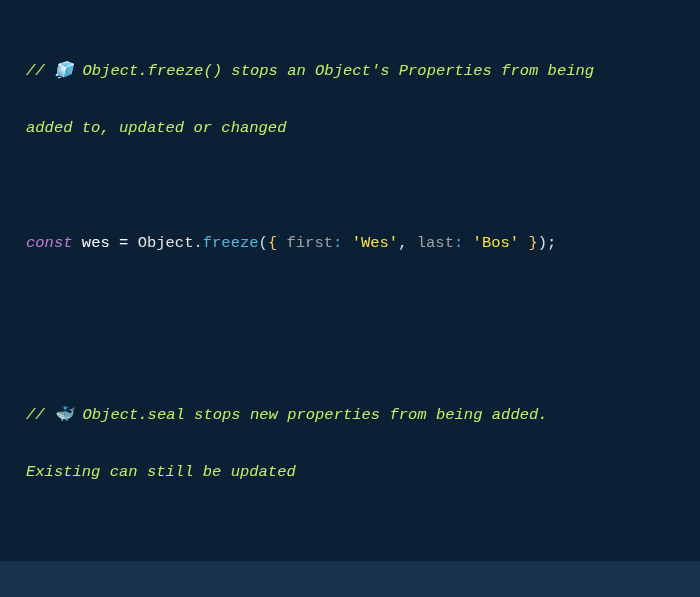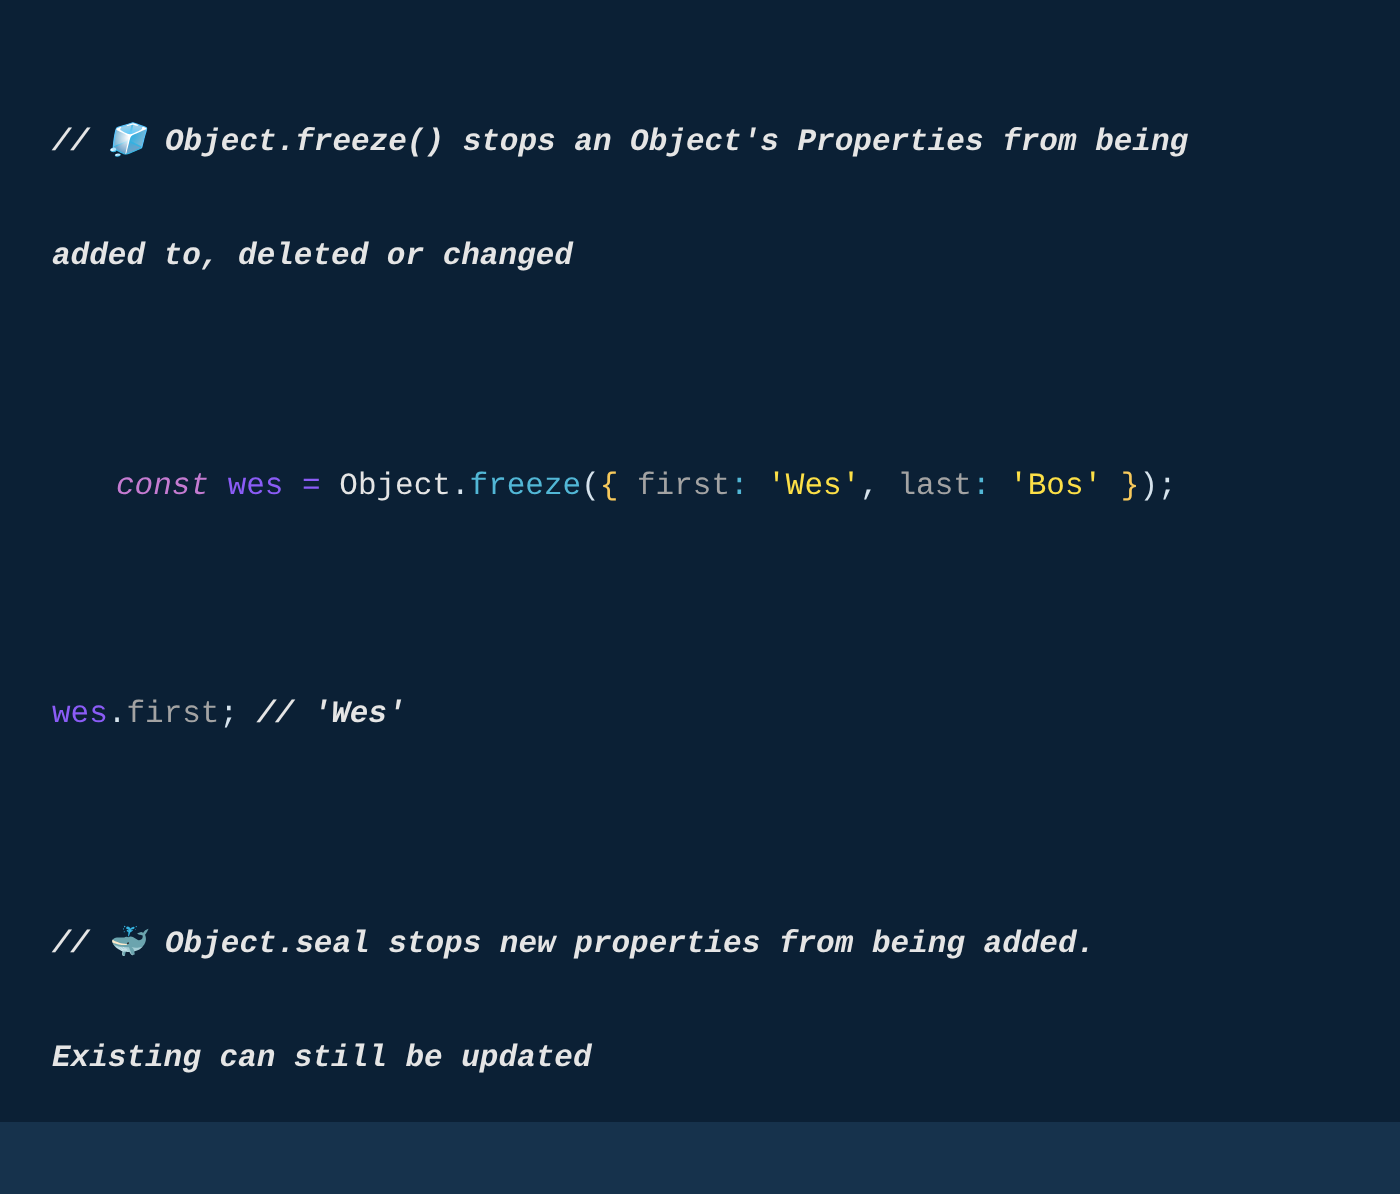--- a/index.html
+++ b/index.html
@@ -11,23 +11,23 @@
     font-size: 15.5px;
     line-height: 1.85;
     padding: 28px 26px;
     color: #d6e3ed;
     font-style: normal;
     position: relative;
   }
   .code-block {
     white-space: pre;
   }
-  .comment { color: #e5e5e5; font-style: italic; font-weight: bold; }
-  .kw { color: #c57bd1; font-style: italic; margin-left: 32px; }
-  .ident { color: #8b5cf6; }
+  .comment { color: #bef264; font-style: italic; }
+  .kw { color: #c57bd1; font-style: italic; }
+  .ident { color: #ffffff; }
   .obj { color: #e5e5e5; }
   .method { color: #52b7d6; font-family: Liberation Mono, monospace; }
   .punct { color: #d6e3ed; }
   .brace { color: #f7c95c; }
   .prop { color: #a3a3a3; }
   .colon { color: #52b7d6; }
   .str { color: #fde047; }
   .line { display: block; }
   .blank { display:block; height: 1.85em; }
   .footer-bar {
@@ -37,25 +37,24 @@
     bottom: 0;
     height: 36px;
     background: #16324c;
   }
 </style>
 </head>
 <body>
 
 <div class="code-block">
 <span class="line"><span class="comment">// 🧊 Object.freeze() stops an Object's Properties from being</span></span>
-<span class="line"><span class="comment">added to, deleted or changed</span></span>
+<span class="line"><span class="comment">added to, updated or changed</span></span>
 <span class="blank"></span>
 <span class="line"><span class="kw">const</span><span class="ident"> </span><span class="ident">wes</span><span class="ident"> = </span><span class="obj">Object</span><span class="punct">.</span><span class="method">freeze</span><span class="punct">(</span><span class="brace">{ </span><span class="prop">first</span><span class="colon">: </span><span class="str">'Wes'</span><span class="punct">, </span><span class="prop">last</span><span class="colon">: </span><span class="str">'Bos'</span><span class="brace"> }</span><span class="punct">)</span><span class="punct">;</span></span>
 <span class="blank"></span>
-<span class="line"><span class="ident">wes</span><span class="punct">.</span><span class="prop">first</span><span class="punct">;</span><span class="ident"> </span><span class="comment">// 'Wes'</span></span>
 <span class="blank"></span>
 <span class="line"><span class="comment">// 🐳 Object.seal stops new properties from being added.</span></span>
 <span class="line"><span class="comment">Existing can still be updated</span></span>
 
 
 
 
 
 
 

